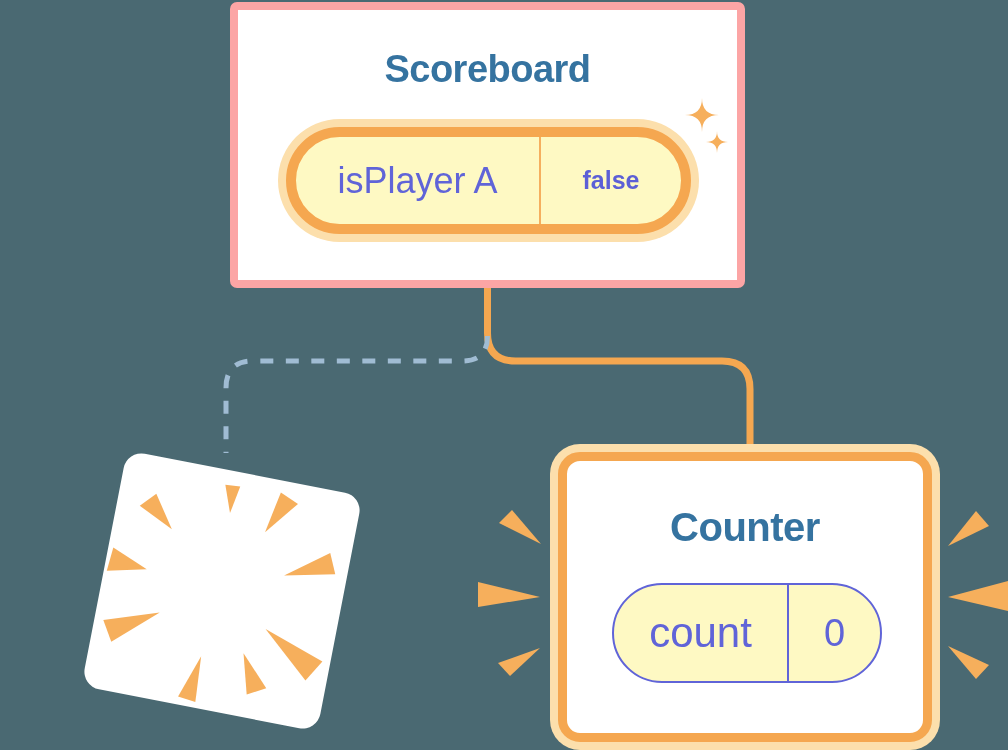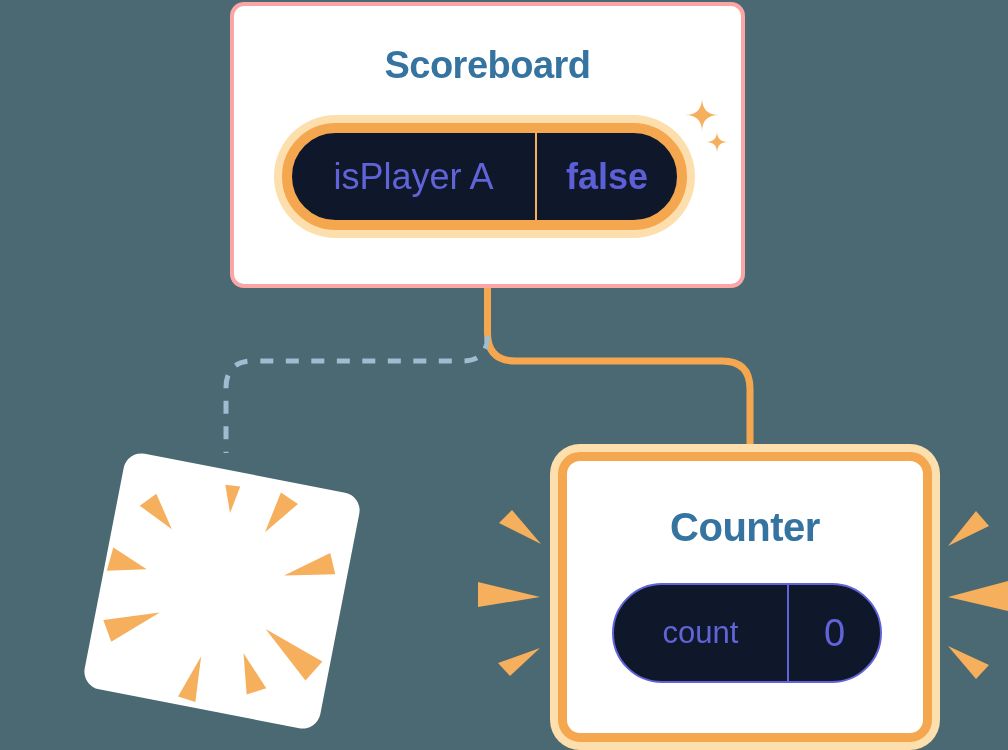--- a/index.html
+++ b/index.html
@@ -31,32 +31,32 @@
     text-align: center;
     color: #3573A0;
     font-weight: 600;
     letter-spacing: -0.5px;
   }
   .scoreboard-card {
     left: 230px;
     top: 2px;
     width: 515px;
     height: 286px;
-    border: 4px solid #fca5a5;
-    border-radius: 14px;
+    border: 8px solid #fca5a5;
+    border-radius: 7px;
   }
   .scoreboard-card .card-title {
     margin-top: 38px;
     font-size: 38px;
   }
   .pill {
     position: absolute;
     display: flex;
     align-items: stretch;
-    background: #0f172a;
+    background: #fef9c3;
     box-sizing: border-box;
   }
   .pill-cell {
     display: flex;
     align-items: center;
     justify-content: center;
   }
   .scoreboard-pill {
     left: 48px;
     top: 117px;
@@ -70,21 +70,21 @@
     width: 243px;
     font-size: 36px;
     color: #6064D8;
   }
   .scoreboard-pill .pill-divider {
     width: 2px;
     background: #F5AF5E;
   }
   .scoreboard-pill .pill-value-cell {
     flex: 1;
-    font-size: 36px;
+    font-size: 25px;
     font-weight: 700;
     color: #5C5FD6;
   }
   .sparkles-layer {
     position: absolute;
     left: 680px;
     top: 92px;
     z-index: 3;
   }
   .counter-card {
@@ -103,21 +103,21 @@
   .counter-pill {
     left: 45px;
     top: 122px;
     width: 270px;
     height: 100px;
     border: 2px solid #6064D8;
     border-radius: 55px;
   }
   .counter-pill .pill-label-cell {
     width: 173px;
-    font-size: 31px;
+    font-size: 42px;
     color: #6064D8;
   }
   .counter-pill .pill-divider {
     width: 2px;
     background: #6064D8;
   }
   .counter-pill .pill-value-cell {
     flex: 1;
     font-size: 38px;
     color: #6064D8;

